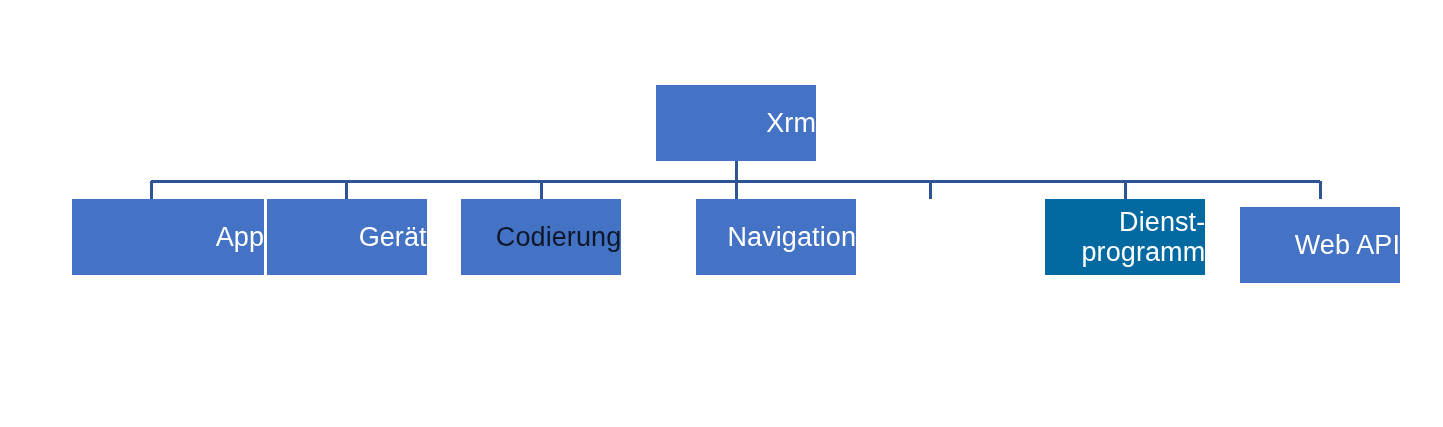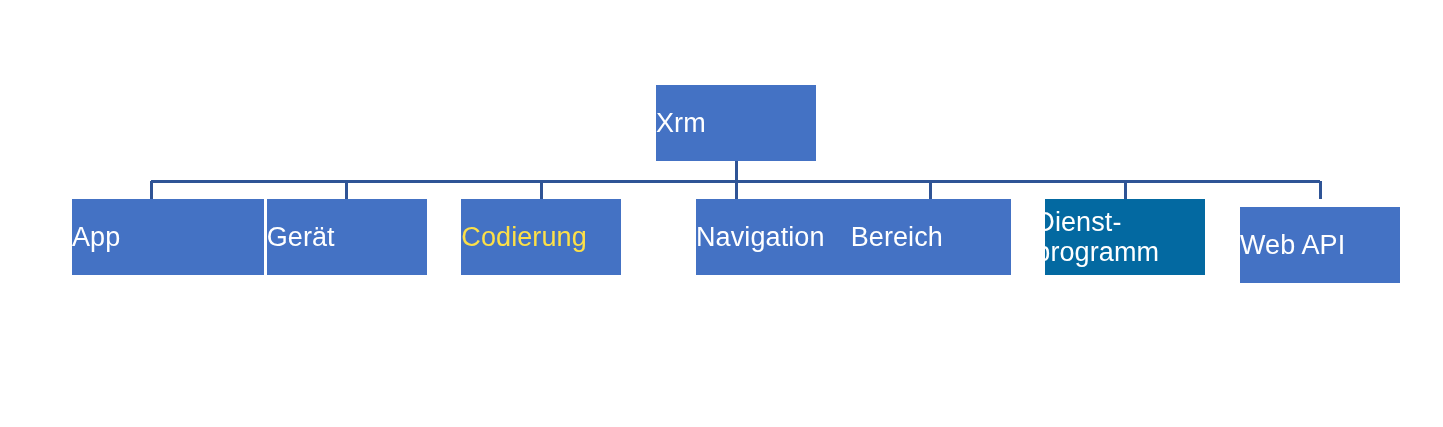--- a/index.html
+++ b/index.html
@@ -38,21 +38,21 @@
     font-family: "Liberation Sans", sans-serif;
     font-size: 27px;
     font-weight: 400;
     line-height: 1.12;
     letter-spacing: 0.1px;
     white-space: nowrap;
   }
   .node-label {
     display: block;
     width: 100%;
-    text-align: left;
+    text-align: right;
   }
   .node-label.wrap {
     white-space: normal;
     width: 180px;
     margin-left: -10px;
   }
   .root-node {
     z-index: 2;
   }
   .child-node {
@@ -83,31 +83,28 @@
   </div>
 
   <div class="node-box child-node" style="left: 72px; top: 199px; width: 192px; height: 76px; background: rgb(68, 114, 196); color: rgb(255, 255, 255); font-size: 27px;">
     <span class="node-label">App</span>
   </div>
 
   <div class="node-box child-node" style="left: 266.7px; top: 199px; width: 160px; height: 76px; background: rgb(68, 114, 196); color: rgb(255, 255, 255); font-size: 27px;">
     <span class="node-label">Gerät</span>
   </div>
 
-  <div class="node-box child-node" style="left: 461.3px; top: 199px; width: 160px; height: 76px; background: rgb(68, 114, 196); color: #fde047; font-size: 27px;">
+  <div class="node-box child-node" style="left: 461.3px; top: 199px; width: 160px; height: 76px; background: rgb(68, 114, 196); color: #0f172a; font-size: 27px;">
     <span class="node-label">Codierung</span>
   </div>
 
   <div class="node-box child-node" style="left: 696px; top: 199px; width: 160px; height: 76px; background: rgb(68, 114, 196); color: rgb(255, 255, 255); font-size: 27px;">
     <span class="node-label">Navigation</span>
   </div>
 
-  <div class="node-box child-node" style="left: 850.7px; top: 199px; width: 160px; height: 76px; background: rgb(68, 114, 196); color: rgb(255, 255, 255); font-size: 27px;">
-    <span class="node-label">Bereich</span>
-  </div>
 
   <div class="node-box child-node" style="left: 1045.3px; top: 199px; width: 160px; height: 76px; background: #0369a1; color: rgb(255, 255, 255); font-size: 27px;">
     <span class="node-label wrap">Dienst-programm</span>
   </div>
 
   <div class="node-box child-node" style="left: 1240px; top: 199px; width: 160px; height: 76px; background: rgb(68, 114, 196); color: rgb(255, 255, 255); font-size: 27px; margin-top: 8px;">
     <span class="node-label">Web API</span>
   </div>
 
 </div>

